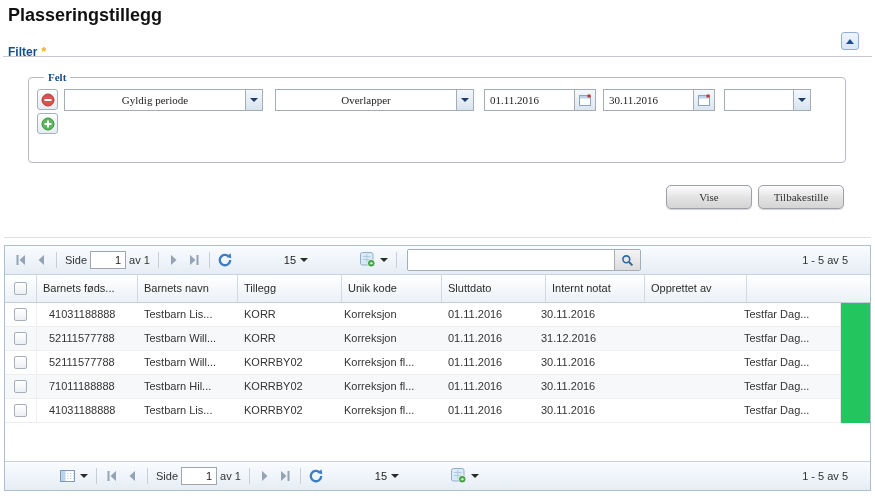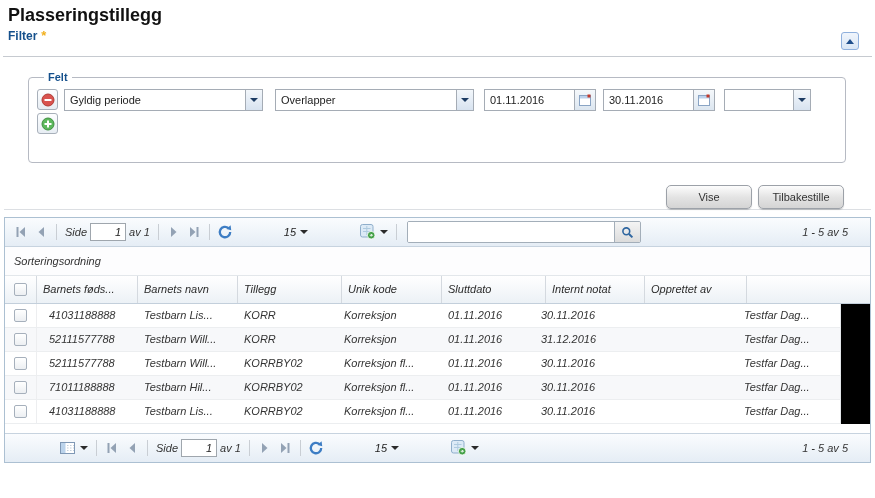--- a/index.html
+++ b/index.html
@@ -3,38 +3,38 @@
 <meta charset="utf-8">
 <style>
   * { box-sizing: border-box; margin: 0; padding: 0; }
   html,body { width: 875px; height: 498px; background:#fff; overflow:hidden; }
   body { font-family:"Liberation Sans", sans-serif; font-size:11px; color:#222; }
 
   
   .page-title { font-size:18px; font-weight:bold; color:#111; padding:5px 0 2px 8px; }
 
   .filter-header { position:relative; height:29px; margin:0 3px; border-bottom:1px solid #C6CAD0; }
-  .filter-title { position:absolute; left:5px; top:0; color:#15508C; font-weight:bold; font-size:12px; }
+  .filter-title { position:absolute; left:5px; top:16px; color:#15508C; font-weight:bold; font-size:12px; }
   .filter-star { color:#F2B01E; font-weight:bold; font-size:13px; margin-left:4px; }
   .collapse-btn { position:absolute; right:13px; top:4px; width:18px; height:18px;
     border:1px solid #8FB0DD; border-radius:3px;
     background:linear-gradient(#F0F5FC,#D9E6F5); display:flex; align-items:center; justify-content:center; cursor:pointer; }
   .tri-up { width:0; height:0; border-left:4px solid transparent; border-right:4px solid transparent; border-bottom:5px solid #1F4E8C; }
 
   
-  .filter-body { margin:0 4px; border-bottom:1px solid #DCDFE3; padding-bottom:0; background:#fff; }
+  .filter-body { margin:0 4px; border-bottom:1px solid #DCDFE3; padding-bottom:28px; background:#fff;font-family:Liberation Serif, serif; }
   fieldset.felt { margin:14px 25px 0 24px; border:1px solid #B6BAC3; border-radius:4px; height:92px; padding:2px 8px; }
   fieldset.felt legend { color:#15508C; font-weight:bold; padding:0 4px; margin-left:7px; font-size:11px; }
   .filter-row { display:flex; align-items:flex-start; margin-top:4px; }
   .addrem-col { display:flex; flex-direction:column; gap:3px; }
   .mini-btn { width:21px; height:21px; border:1px solid #A8B0BA; border-radius:3px;
     background:linear-gradient(#FDFEFF,#E7EDF3); display:flex; align-items:center; justify-content:center; cursor:pointer; }
 
   .combo { display:flex; height:22px; border:1px solid #A5ACB5; background:#fff; }
-  .combo-text { flex:1; padding:4px 5px 0 5px; white-space:nowrap; overflow:hidden; color:#222; }
+  .combo-text { flex:1; padding:4px 5px 0 5px; white-space:nowrap; overflow:hidden; color:#222;text-align:center; }
   .combo-trigger { width:17px; border-left:1px solid #A5ACB5;
     background:linear-gradient(#F3F7FB,#D8E3F0); display:flex; align-items:center; justify-content:center; cursor:pointer; }
   .chev-down { width:0; height:0; border-left:4px solid transparent; border-right:4px solid transparent; border-top:4px solid #1D3C63; }
 
   .datefield { display:flex; height:22px; border:1px solid #A5ACB5; background:#fff; }
   .datefield input { border:0; outline:none; width:89px; padding:0 5px; font:inherit; color:#222; }
   .date-trigger { width:21px; border-left:1px solid #A5ACB5;
     background:linear-gradient(#F5F8FB,#DCE6F0); display:flex; align-items:center; justify-content:center; cursor:pointer; }
 
   .w-field { width:199px; margin-left:6px; }
@@ -42,21 +42,21 @@
   .d1 { margin-left:10px; }
   .d2 { margin-left:7px; }
   .w-extra { width:87px; margin-left:9px; }
 
   .actions-row { display:flex; justify-content:flex-end; gap:6px; margin:22px 27px 0 0; }
   .btn { height:24px; padding:0 13px; border:1px solid #9CA1A8; border-radius:5px; cursor:pointer;
     background:linear-gradient(#FDFDFD,#E4E4E4 50%,#D4D4D4); color:#333; font:inherit;
     box-shadow:0 1px 1px rgba(0,0,0,0.18); min-width:86px; }
 
   
-  .grid-panel { margin:7px 4px 0 4px; height:246px; border:1px solid #ACC0D2; display:flex; flex-direction:column; background:#000000;font-style:italic; }
+  .grid-panel { margin:7px 4px 0 4px; height:246px; border:1px solid #ACC0D2; display:flex; flex-direction:column; background:#22c55e; }
 
   .tbar { height:29px; flex:0 0 29px; display:flex; align-items:center; padding:0 6px;
     background:linear-gradient(#FAFCFE,#E5EDF5); }
   .tbar-top { border-bottom:1px solid #C7D3DF; }
   .tbar-bottom { border-top:1px solid #C7D3DF; margin-top:auto; }
   .sep { width:1px; height:16px; background:#C9CED4; margin:0 5px; flex:0 0 1px; }
   .pgbtn { width:20px; height:20px; border:0; background:transparent; display:flex; align-items:center; justify-content:center; cursor:pointer; padding:0; }
   .tbar-label { margin:0 3px; color:#333; }
   .page-input { width:36px; height:18px; border:1px solid #9FA6AD; text-align:right; padding:0 4px; font:inherit; color:#222; }
   .menu-caret { width:0; height:0; border-left:4px solid transparent; border-right:4px solid transparent; border-top:4px solid #2B2B2B; margin-left:4px; }
@@ -234,21 +234,20 @@
           <svg width="13" height="13" viewBox="0 0 13 13">
             <circle cx="5.3" cy="5.3" r="3.4" fill="none" stroke="#2F66A0" stroke-width="1.6"></circle>
             <line x1="8" y1="8" x2="11.4" y2="11.4" stroke="#2F66A0" stroke-width="2"></line>
           </svg>
         </button>
     </span>
     <span class="spacer"></span>
     <span class="range-label">1 - 5 av 5</span>
   </div>
 
-  <div class="group-row">Sorteringsordning</div>
 
   <div class="hdr-row">
     <span class="col-check hcell" style="padding:0">
         <span class="cb"></span>
       </span>
     <span class="hcell col-1">Barnets føds...</span>
     <span class="hcell col-2">Barnets navn</span>
     <span class="hcell col-4">Tillegg</span>
     <span class="hcell col-3">Unik kode</span>
     <span class="hcell col-6">Sluttdato</span>

